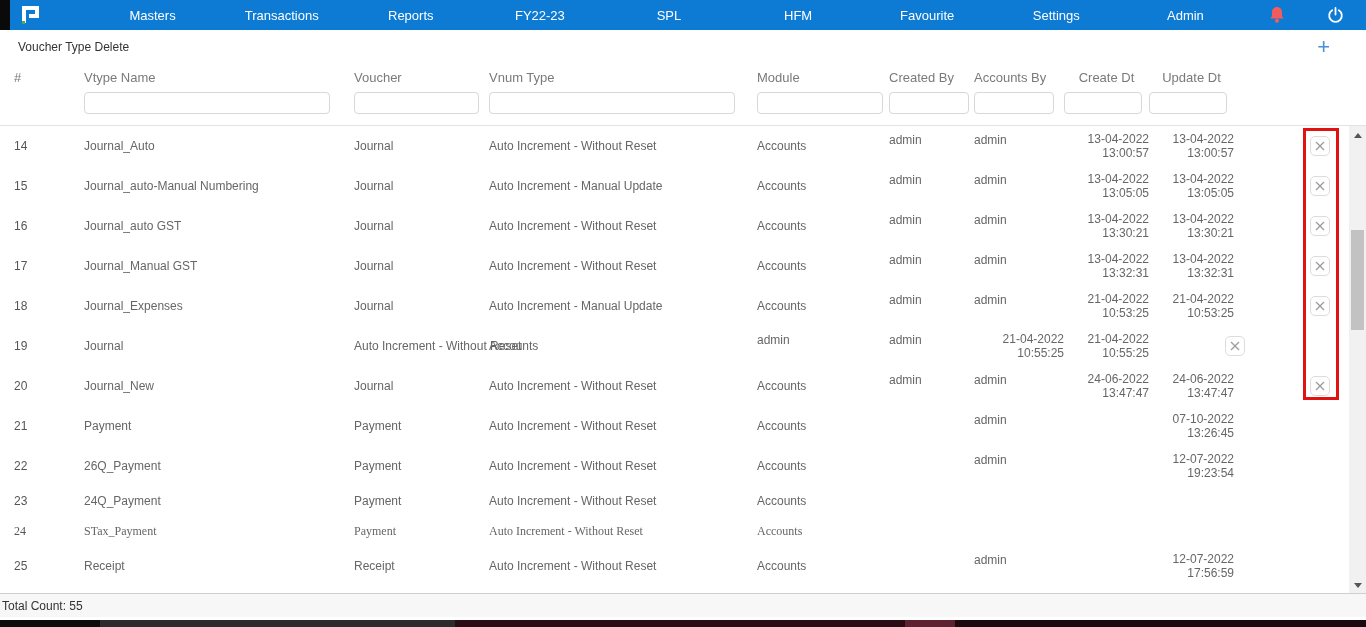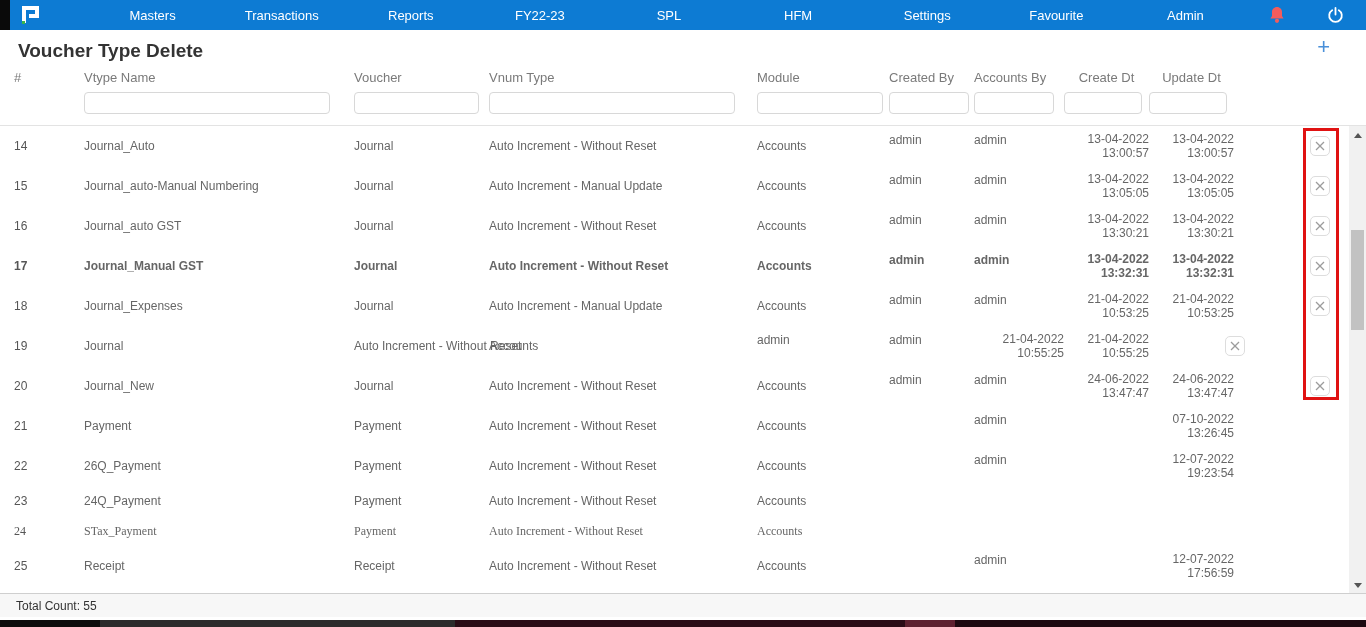--- a/index.html
+++ b/index.html
@@ -12,21 +12,21 @@
   .logo-black { width:10px; height:30px; background:#0a0a0a; }
   .logo-mark { margin-left:6px; }
   .nav-items { flex:1; display:flex; height:30px; }
   .nav-item { flex:1; color:#fff; font-size:13px; display:flex; align-items:center;
     justify-content:center; cursor:pointer; white-space:nowrap; }
   .nav-bell { width:54px; display:flex; align-items:center; justify-content:center; cursor:pointer; }
   .nav-power { width:62px; display:flex; align-items:center; justify-content:center; cursor:pointer; }
 
   
   .page-header { position:relative; height:95px; background:#fff; }
-  .page-title { position:absolute; left:18px; top:10px; font-size:19px; font-weight:bold; color:#333; }
+  .page-title { position:absolute; left:18px; top:10px; font-size:12px; font-weight:normal; color:#333; }
   .add-btn { position:absolute; right:36px; top:6px; color:#4a90d9; font-size:22px; font-weight:400;
     line-height:22px; cursor:pointer; background:none; border:none; }
 
   .grid-row { display:grid; padding-left:14px; width:1348px;
     grid-template-columns:70px 270px 135px 268px 132px 85px 90px 85px 85px 1fr; }
 
   .thead { position:absolute; top:40px; left:0; }
   .th { font-size:13px; color:#7a7a7a; white-space:nowrap; }
   .th.center { text-align:center; }
 
@@ -64,21 +64,21 @@
   .scroll-arrow.down { bottom:2px; }
   .tri-up { width:0; height:0; border-left:4px solid transparent; border-right:4px solid transparent;
     border-bottom:5px solid #555; }
   .tri-down { width:0; height:0; border-left:4px solid transparent; border-right:4px solid transparent;
     border-top:5px solid #555; }
   .scroll-thumb { position:absolute; left:2px; top:104px; width:13px; height:100px;
     background:#c2c2c2; cursor:pointer; }
 
   
   .count-bar { height:24px; background:#f7f7f7; border-top:1px solid #cfcfcf; display:flex;
-    align-items:center; padding-left:16px; font-size:12px; color:#333; }
+    align-items:center; padding-left:2px; font-size:12px; color:#333; }
   .bottom-gap { height:3px; background:#fff; }
   .bottom-strip { height:7px; display:flex; }
   .bottom-strip .s1 { width:100px; background:#0c0c0c; }
   .bottom-strip .s2 { width:355px; background:#2c2c2c; }
   .bottom-strip .s3 { width:450px; background:#2a0c16; }
   .bottom-strip .s4 { width:50px;  background:#5e2130; }
   .bottom-strip .s5 { flex:1;      background:#1c0910; }
 </style>
 </head>
 <body>
@@ -91,22 +91,22 @@
       <rect x="6" y="18" width="3" height="3" fill="#39b54a"></rect>
     </svg>
   </div>
   <div class="nav-items" id="nav-items">
       <div class="nav-item">Masters</div>
       <div class="nav-item">Transactions</div>
       <div class="nav-item">Reports</div>
       <div class="nav-item">FY22-23</div>
       <div class="nav-item">SPL</div>
       <div class="nav-item">HFM</div>
+      <div class="nav-item">Favourite</div>
       <div class="nav-item">Settings</div>
-      <div class="nav-item">Favourite</div>
       <div class="nav-item">Admin</div>
     </div>
   <div class="nav-bell">
     <svg width="16" height="18" viewBox="0 0 16 18">
       <path d="M8 1 C5 1 3 3.4 3 6 L3 10 L1.4 12.6 L14.6 12.6 L13 10 L13 6 C13 3.4 11 1 8 1 Z" fill="#f25c5c"></path>
       <circle cx="8" cy="14.8" r="2.1" fill="#f25c5c"></circle>
     </svg>
   </div>
   <div class="nav-power">
     <svg width="17" height="17" viewBox="0 0 17 17">
@@ -213,21 +213,21 @@
         </div>
         <div class="cell cell-action">
           <button class="xbtn">
             <svg width="10" height="10" viewBox="0 0 10 10">
               <line x1="1" y1="1" x2="9" y2="9" stroke="#9c9c9c" stroke-width="1.3"></line>
               <line x1="9" y1="1" x2="1" y2="9" stroke="#9c9c9c" stroke-width="1.3"></line>
             </svg>
           </button>
         </div>
       </div>
-      <div class="grid-row trow" style="min-height: 40px; font-weight: bold;">
+      <div class="grid-row trow" style="min-height: 40px;">
         <div class="cell cell-num">17</div>
         <div class="cell ">Journal_Manual GST</div>
         <div class="cell ">Journal</div>
         <div class="cell ">Auto Increment - Without Reset</div>
         <div class="cell ">Accounts</div>
         <div class="cell cell-user">admin</div>
         <div class="cell cell-user">admin</div>
         <div class="cell cell-date">
           <div>13-04-2022</div>
           <div>13:32:31</div>

